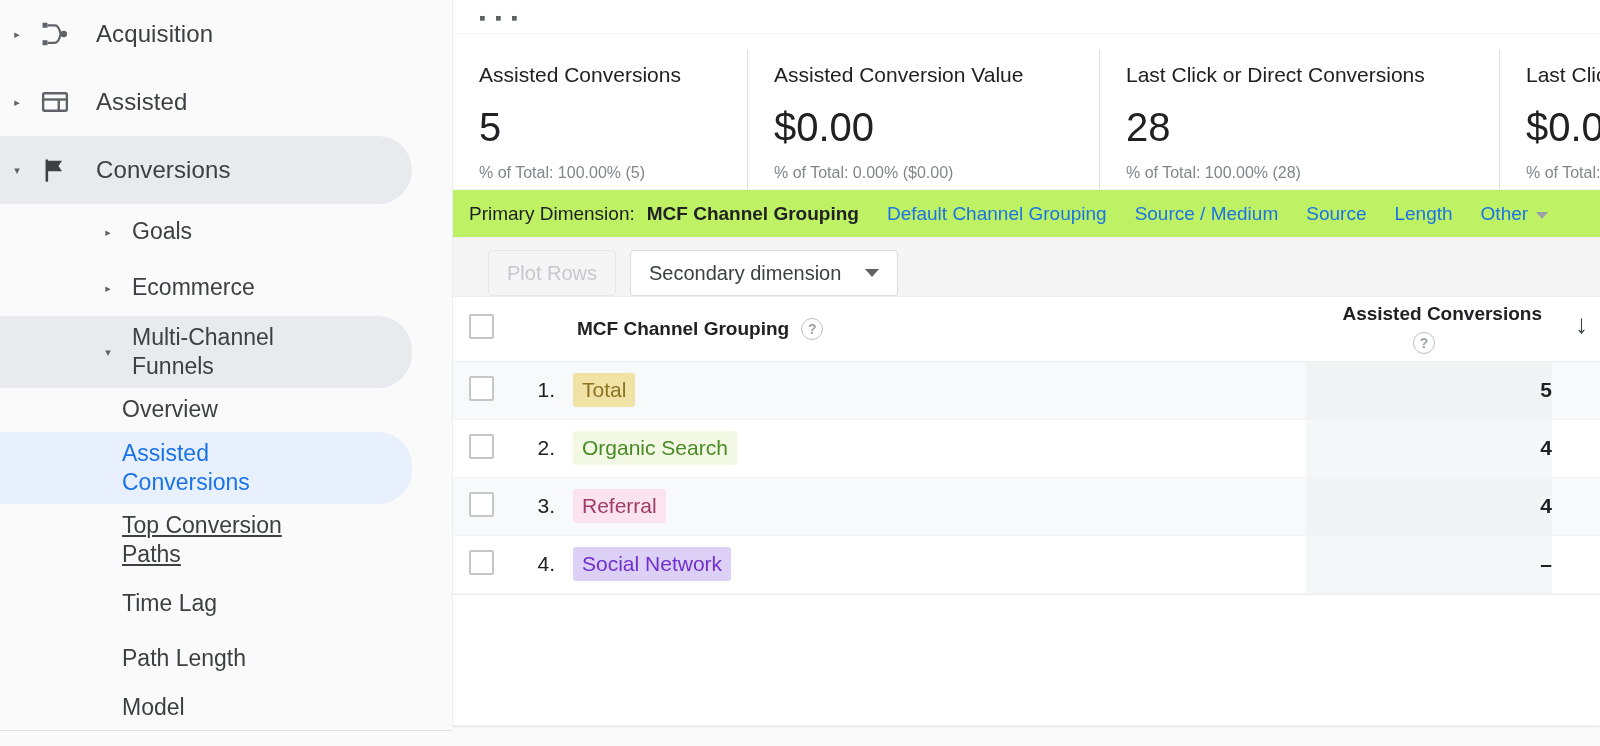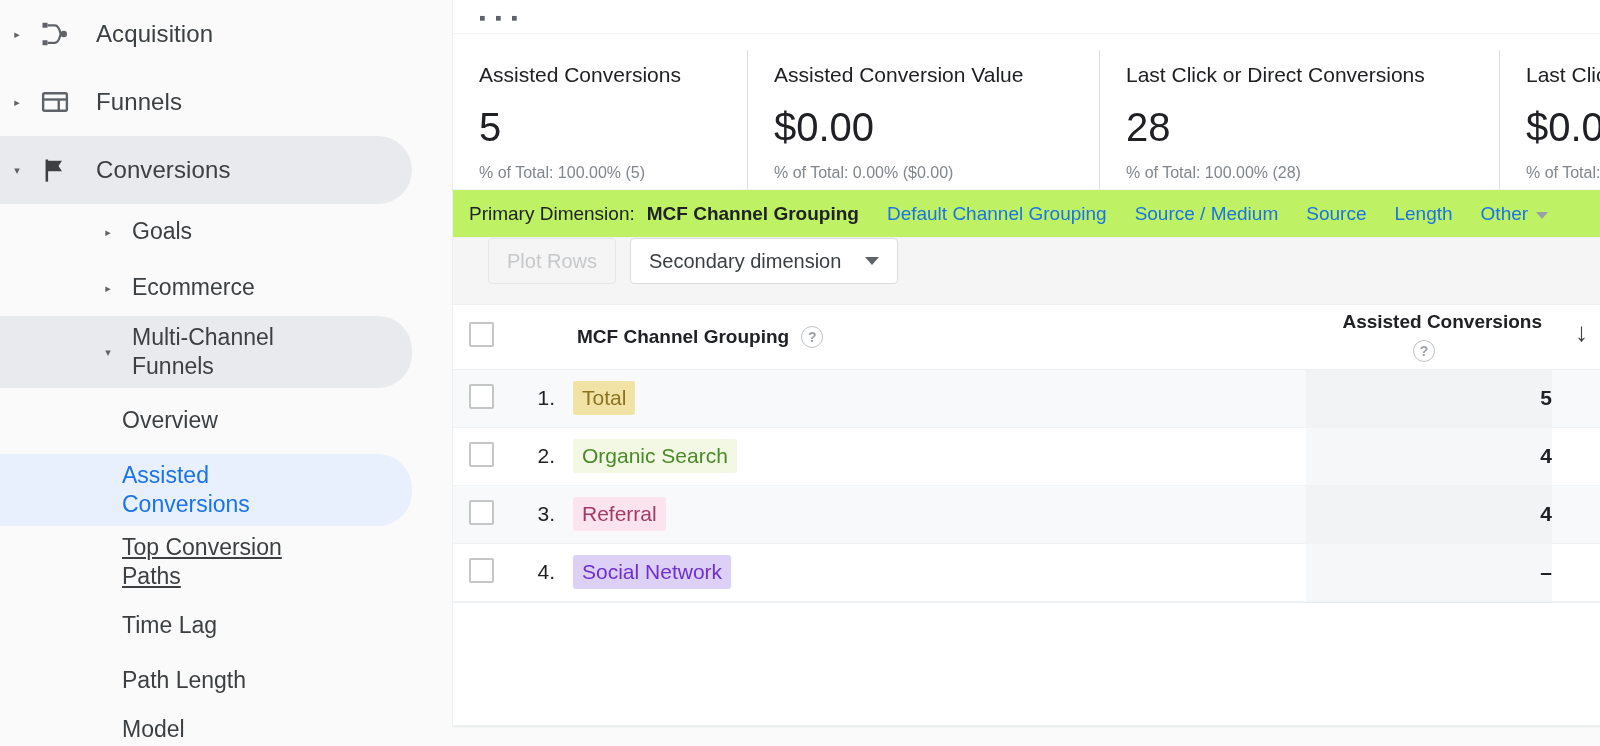--- a/index.html
+++ b/index.html
@@ -205,23 +205,23 @@
     border-top: 7px solid #9aa0a6;
     margin-left: 8px;
     margin-top: 3px;
   }
 
   
   #toolbar {
     background: #f5f5f5;
     border-top: 1px solid #eceff1;
     border-bottom: 1px solid #eceff1;
-    height: 68px;
+    height: 60px;
     display: flex;
-    align-items: flex-start;
+    align-items: flex-end;
     padding-left: 35px;
     position: relative;
   }
   .btn {
     height: 46px;
     border: 1px solid #dadce0;
     border-radius: 4px;
     background: #ffffff;
     display: inline-flex;
     align-items: center;
@@ -377,21 +377,21 @@
     <div class="nav-row" style="height:68px;">
       <span class="pill"></span>
       <span class="nav-arrow">▸</span>
       <span class="nav-icon">
         <svg width="30" height="30" viewBox="0 0 24 24" fill="none" stroke="#5f6368" stroke-width="1.9">
           <rect x="2.5" y="5" width="19" height="14" rx="1.2"></rect>
           <line x1="2.5" y1="10" x2="21.5" y2="10"></line>
           <line x1="15" y1="10" x2="15" y2="19"></line>
         </svg>
       </span>
-      <span class="nav-label">Funnels</span>
+      <span class="nav-label">Assisted</span>
     </div>
 
     <div class="nav-row selected-gray" style="height:68px;">
       <span class="pill"></span>
       <span class="nav-arrow">▾</span>
       <span class="nav-icon">
         <svg width="28" height="28" viewBox="0 0 24 24">
           <path d="M5 3 L5 22" stroke="#3c4043" stroke-width="2.2" fill="none"></path>
           <path d="M6 4 L18 4 L15 8.5 L18 13 L6 13 Z" fill="#3c4043"></path>
         </svg>
@@ -410,21 +410,21 @@
       <span class="sub-arrow">▸</span>
       <span class="sub-label">Ecommerce</span>
     </div>
 
     <div class="sub-row selected-gray" style="height:72px;">
       <span class="pill"></span>
       <span class="sub-arrow">▾</span>
       <span class="sub-label" style="max-width:210px;">Multi-Channel Funnels</span>
     </div>
 
-    <div class="sub-row noarrow" style="height:66px;">
+    <div class="sub-row noarrow" style="height:44px;">
       <span class="pill"></span>
       <span class="sub-arrow"></span>
       <span class="sub-label">Overview</span>
     </div>
 
     <div class="sub-row noarrow selected-blue" style="height:72px;">
       <span class="pill"></span>
       <span class="sub-arrow"></span>
       <span class="sub-label" style="max-width:180px;">Assisted Conversions</span>
     </div>

